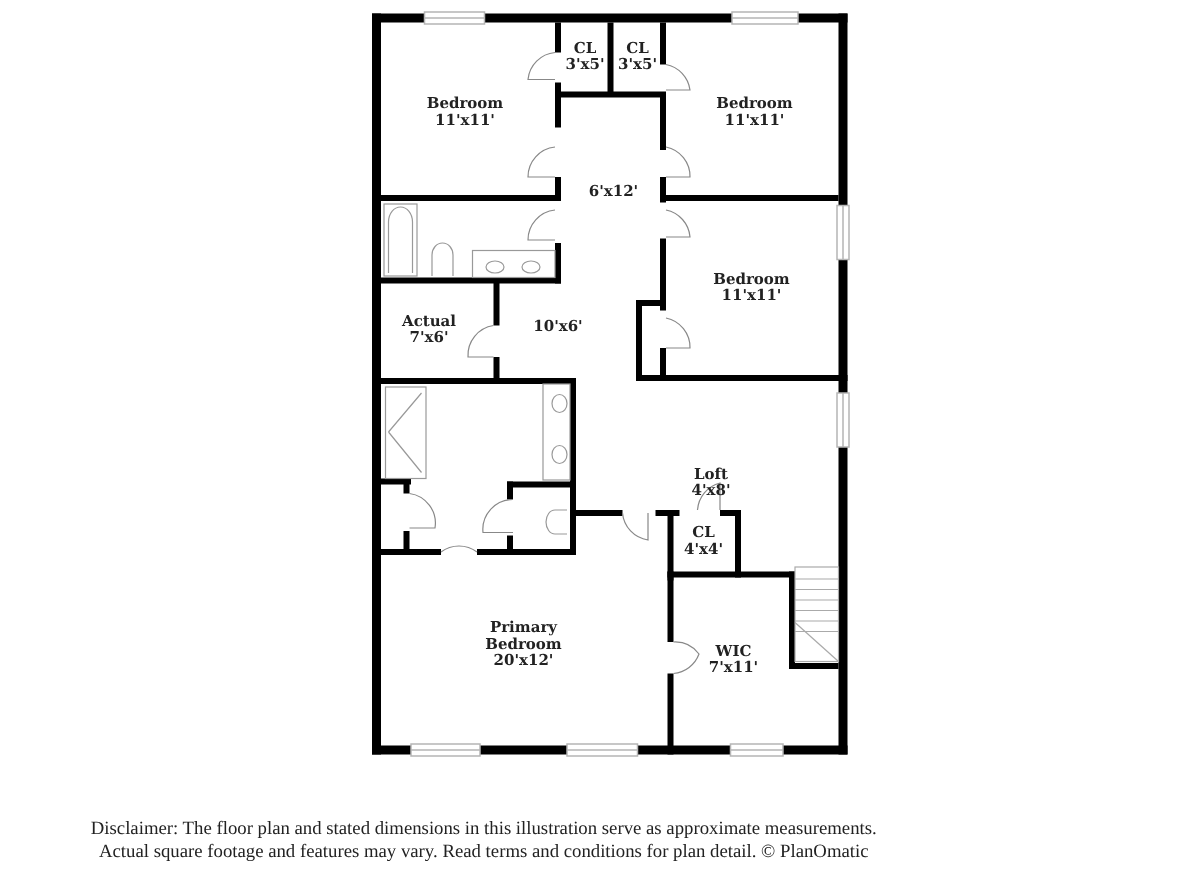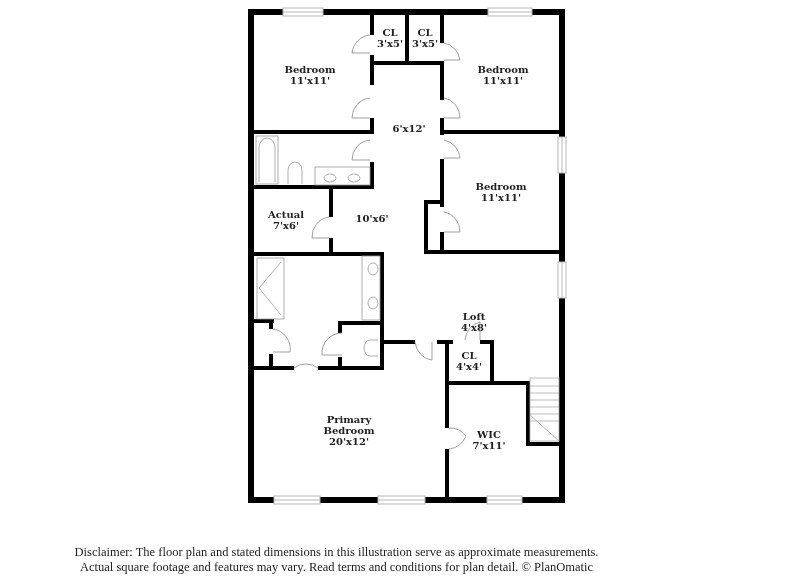--- a/index.html
+++ b/index.html
@@ -1,20 +1,20 @@
 <!DOCTYPE html>
 <html><head>
 <meta charset="utf-8">
 <style>
   html, body { margin:0; padding:0; background:#ffffff; }
   body { width:800px; height:581px; position:relative; overflow:hidden; font-family:"DejaVu Serif", serif; }
   #plan { position:absolute; left:0; top:0; width:800px; height:540px; }
   .lbl { position:absolute; text-align:center; font-family:"DejaVu Serif", serif; font-weight:bold; font-size:10px; line-height:11px; color:#222; transform:translate(-50%,-50%); white-space:nowrap; }
   .lbl span { display:block; }
-  #disclaimer { position:absolute; left:0; top:545px; width:645px; text-align:center; font-family:"Liberation Serif", serif; font-size:12.5px; line-height:15px; color:#222;margin-left:14px; }
+  #disclaimer { position:absolute; left:0; top:545px; width:645px; text-align:center; font-family:"Liberation Serif", serif; font-size:12.5px; line-height:15px; color:#222; }
   #disclaimer div { white-space:nowrap; }
 </style>
 </head>
 <body>
 
 <svg id="plan" viewBox="0 0 800 540" xmlns="http://www.w3.org/2000/svg">
 
   <g fill="#000">
     <rect x="248" y="9" width="317" height="6"></rect>
     <rect x="248" y="9" width="6" height="494"></rect>

